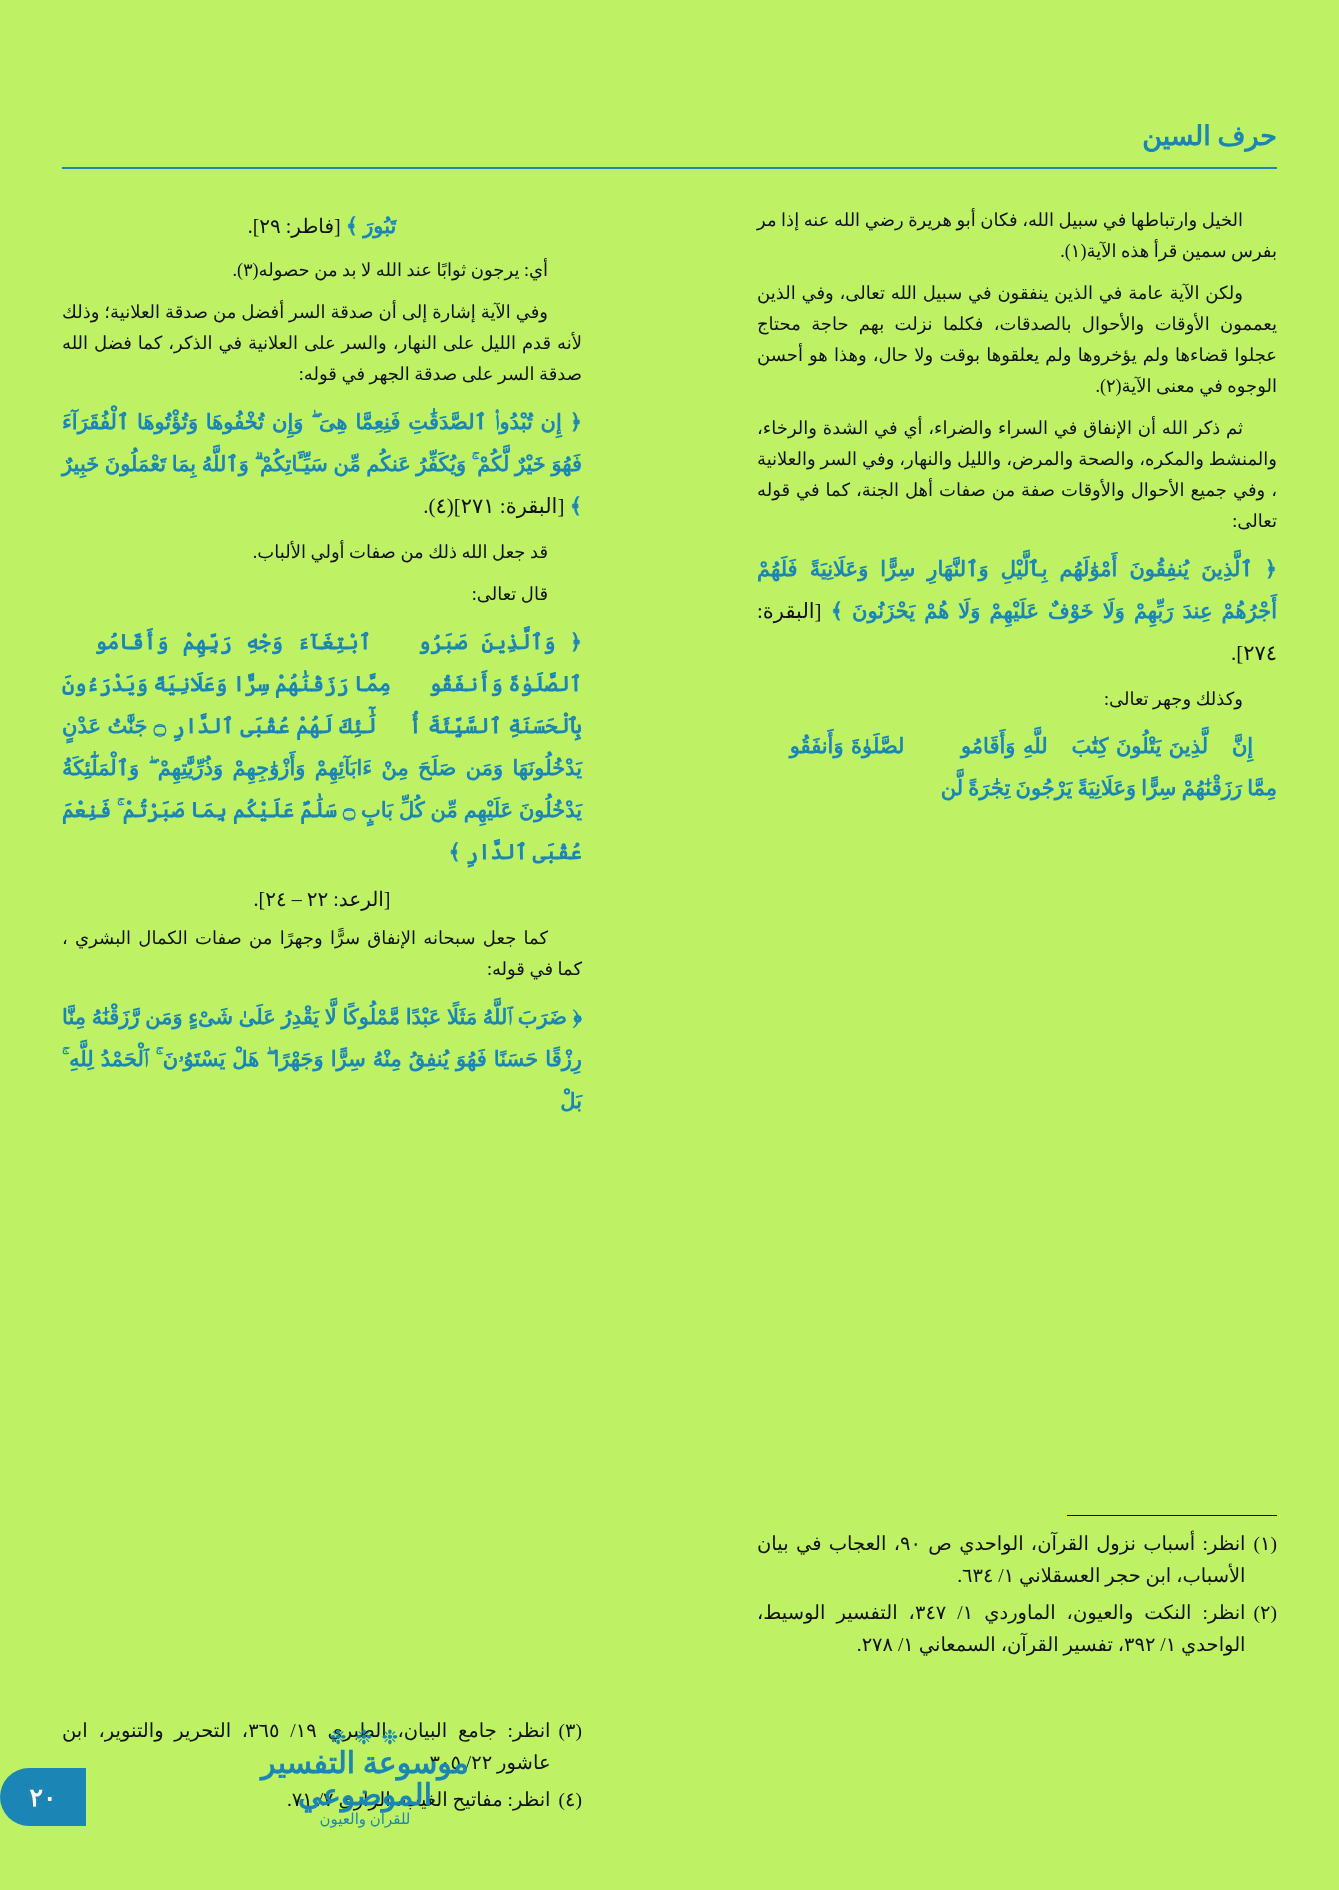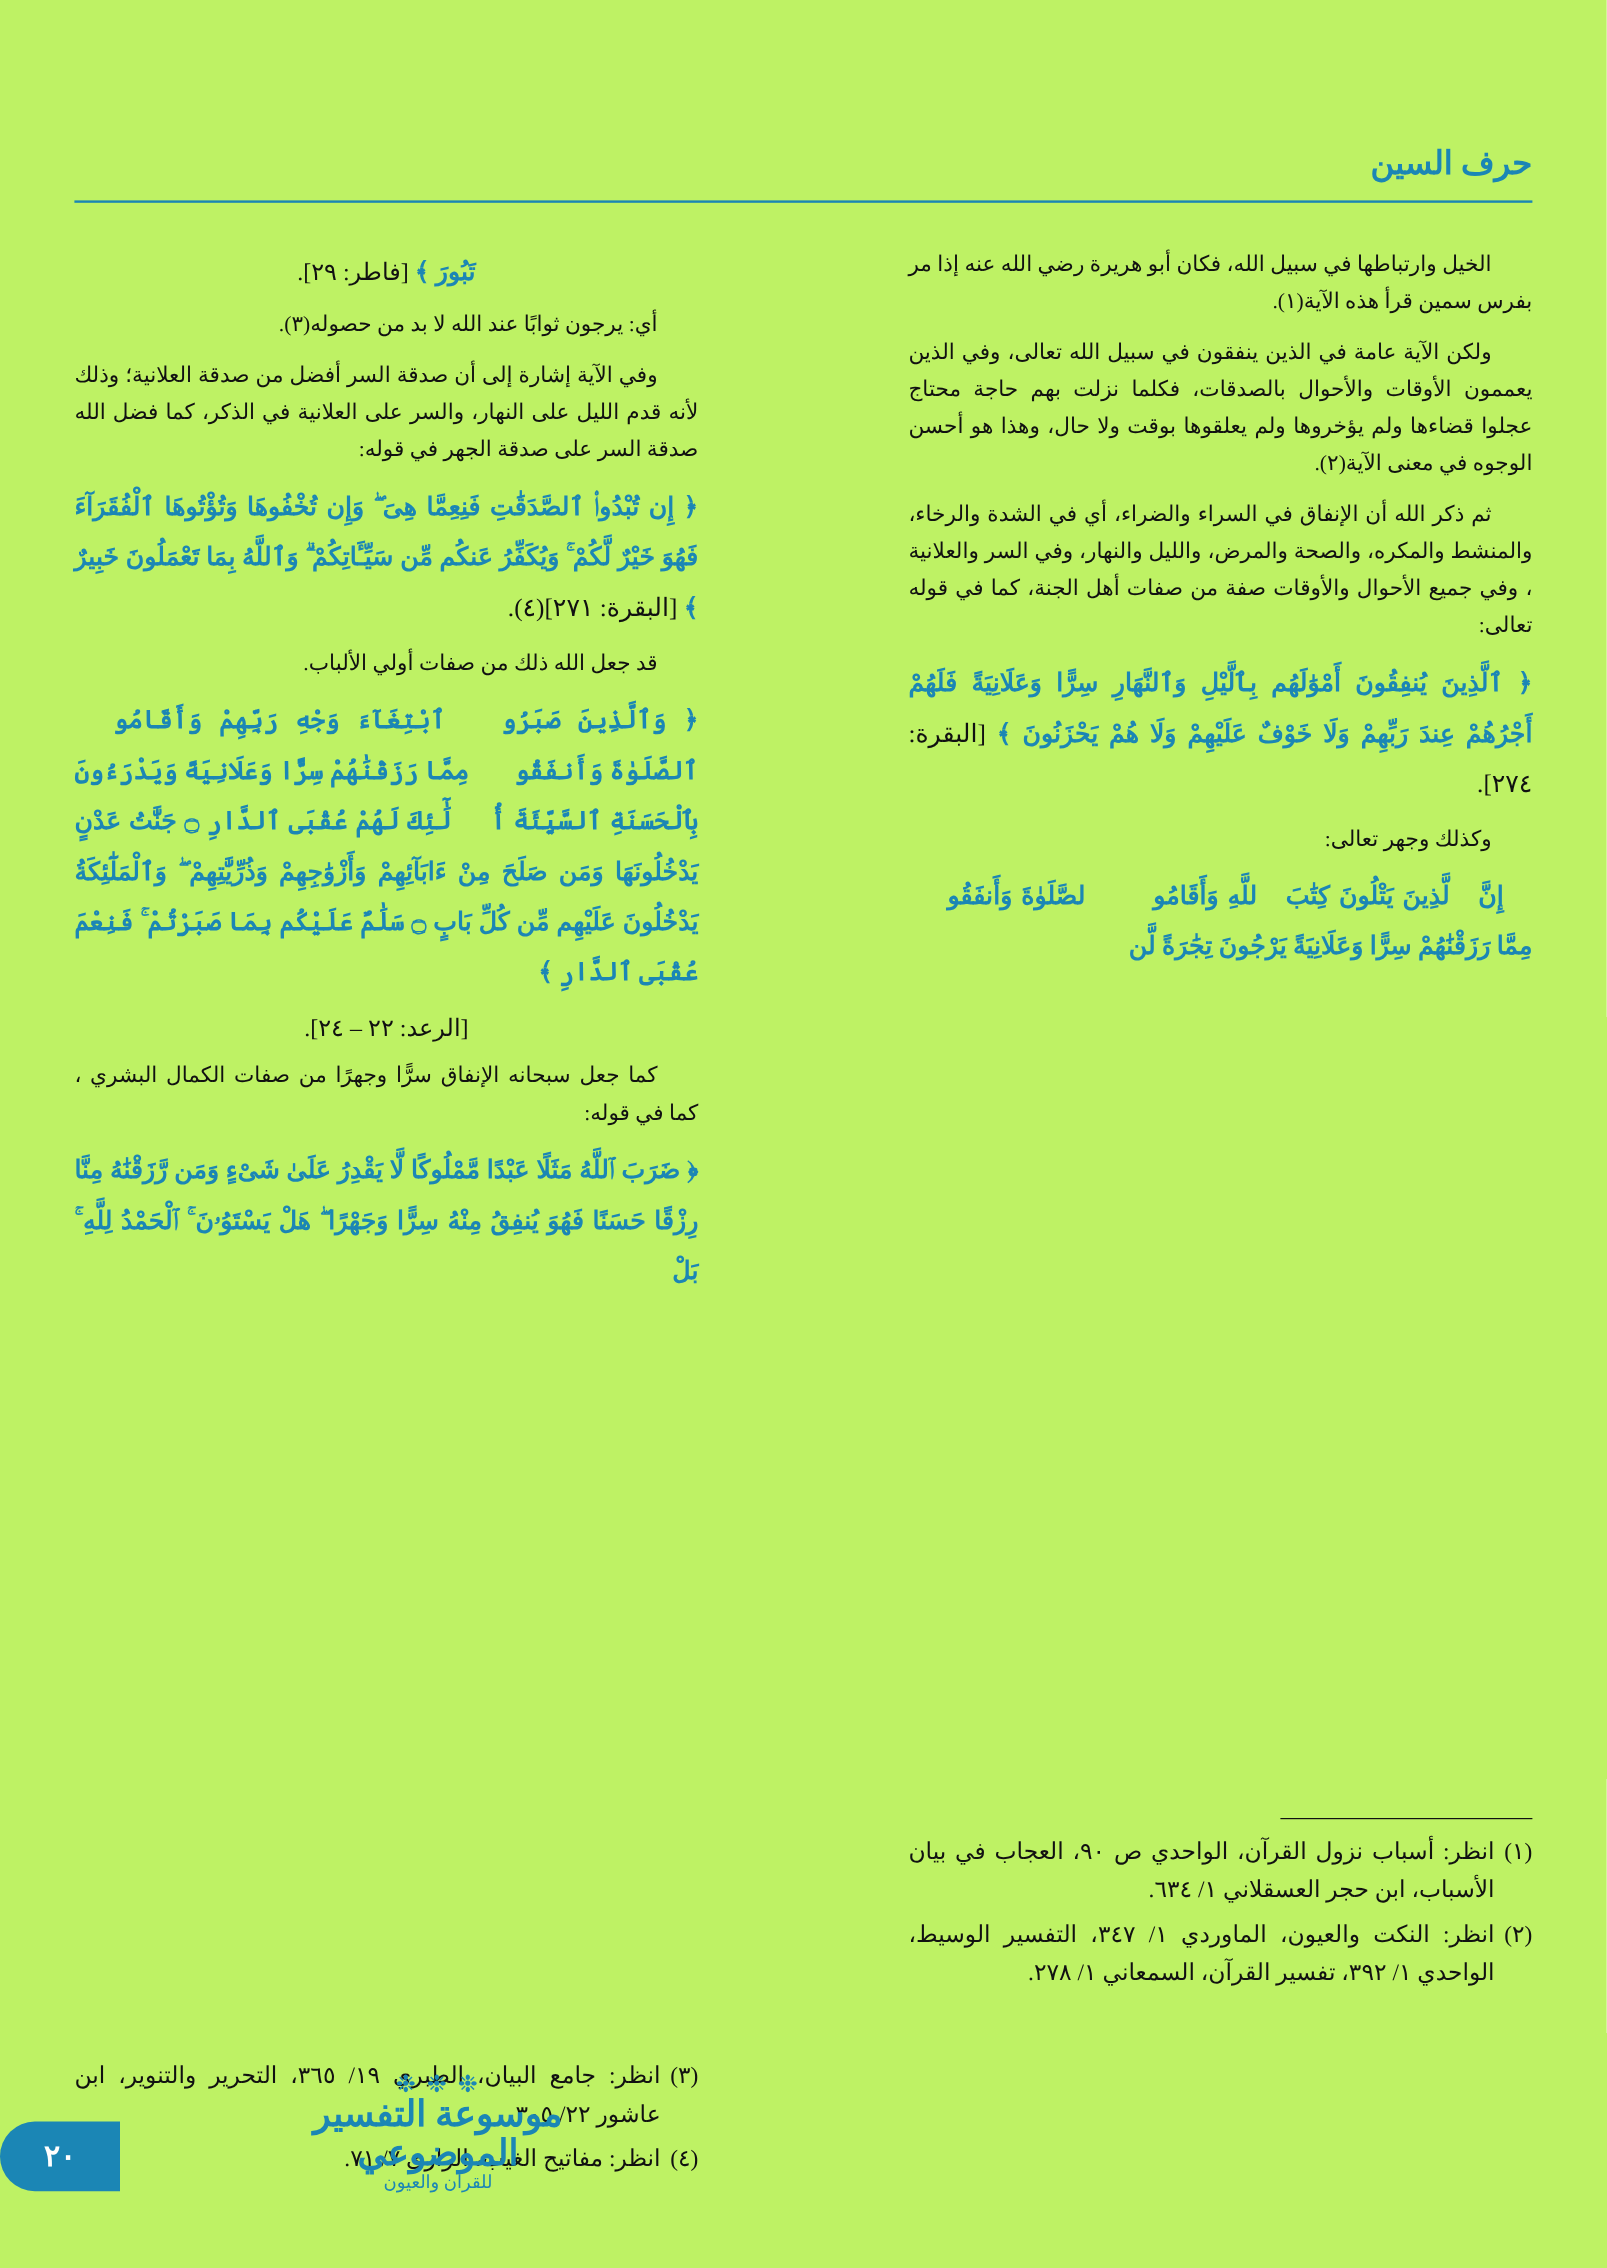--- a/index.html
+++ b/index.html
@@ -132,21 +132,21 @@
     position: absolute;
     bottom: 58px;
     right: 0;
     left: 0;
     height: 90px;
   }
   .page-tab {
     position: absolute;
     left: 0;
     bottom: 6px;
-    width: 100px;
+    width: 86px;
     height: 58px;
     background: #1b86b5;
     border-radius: 29px 0 0 29px;
     color: #ffffff;
     font-size: 25px;
     display: flex;
     align-items: center;
     justify-content: center;
     font-weight: bold;
   }
@@ -218,20 +218,21 @@
 
       <p class="par indent">وفي الآية إشارة إلى أن صدقة السر أفضل من صدقة العلانية؛ وذلك لأنه قدم الليل على النهار، والسر على العلانية في الذكر، كما فضل الله صدقة السر على صدقة الجهر في قوله:</p>
 
       <p class="quran-block">
         <span>﴿ إِن تُبْدُوا۟ ٱلصَّدَقَٰتِ فَنِعِمَّا هِىَ ۖ وَإِن تُخْفُوهَا وَتُؤْتُوهَا ٱلْفُقَرَآءَ فَهُوَ خَيْرٌ لَّكُمْ ۚ وَيُكَفِّرُ عَنكُم مِّن سَيِّـَٔاتِكُمْ ۗ وَٱللَّهُ بِمَا تَعْمَلُونَ خَبِيرٌ ﴾</span>
         <span class="black">[البقرة: ٢٧١](٤).</span>
       </p>
 
       <p class="par indent">قد جعل الله ذلك من صفات أولي الألباب.</p>
 
+      <p class="par indent">قال تعالى:</p>
 
       <p class="quran-block">
         <span>﴿ وَٱلَّذِينَ صَبَرُوا۟ ٱبْتِغَآءَ وَجْهِ رَبِّهِمْ وَأَقَامُوا۟ ٱلصَّلَوٰةَ وَأَنفَقُوا۟ مِمَّا رَزَقْنَٰهُمْ سِرًّا وَعَلَانِيَةً وَيَدْرَءُونَ بِٱلْحَسَنَةِ ٱلسَّيِّئَةَ أُو۟لَٰٓئِكَ لَهُمْ عُقْبَى ٱلدَّارِ ۝ جَنَّٰتُ عَدْنٍ يَدْخُلُونَهَا وَمَن صَلَحَ مِنْ ءَابَآئِهِمْ وَأَزْوَٰجِهِمْ وَذُرِّيَّٰتِهِمْ ۖ وَٱلْمَلَٰٓئِكَةُ يَدْخُلُونَ عَلَيْهِم مِّن كُلِّ بَابٍ ۝ سَلَٰمٌ عَلَيْكُم بِمَا صَبَرْتُمْ ۚ فَنِعْمَ عُقْبَى ٱلدَّارِ ﴾</span>
       </p>
       <p class="ref-line">[الرعد: ٢٢ – ٢٤].</p>
 
       <p class="par indent">كما جعل سبحانه الإنفاق سرًّا وجهرًا من صفات الكمال البشري ، كما في قوله:</p>
 
       <p class="quran-block">
         <span>﴿ ضَرَبَ ٱللَّهُ مَثَلًا عَبْدًا مَّمْلُوكًا لَّا يَقْدِرُ عَلَىٰ شَىْءٍ وَمَن رَّزَقْنَٰهُ مِنَّا رِزْقًا حَسَنًا فَهُوَ يُنفِقُ مِنْهُ سِرًّا وَجَهْرًا ۖ هَلْ يَسْتَوُۥنَ ۚ ٱلْحَمْدُ لِلَّهِ ۚ بَلْ</span>

